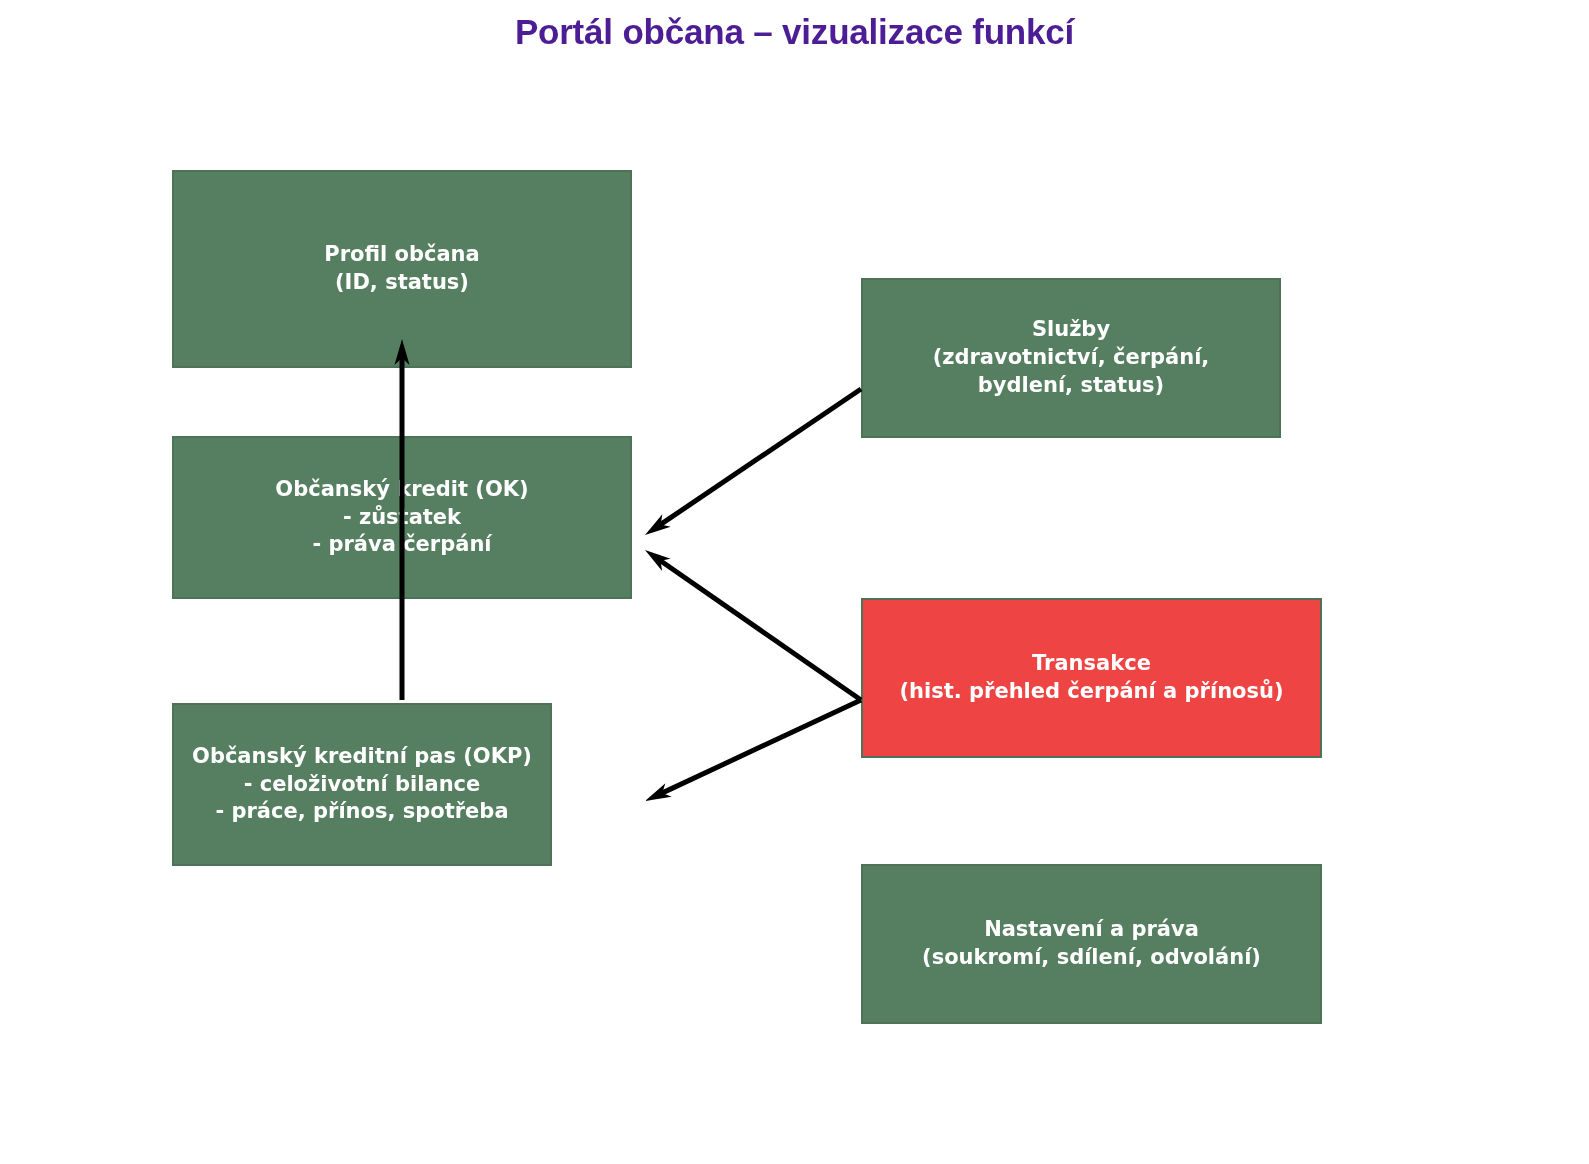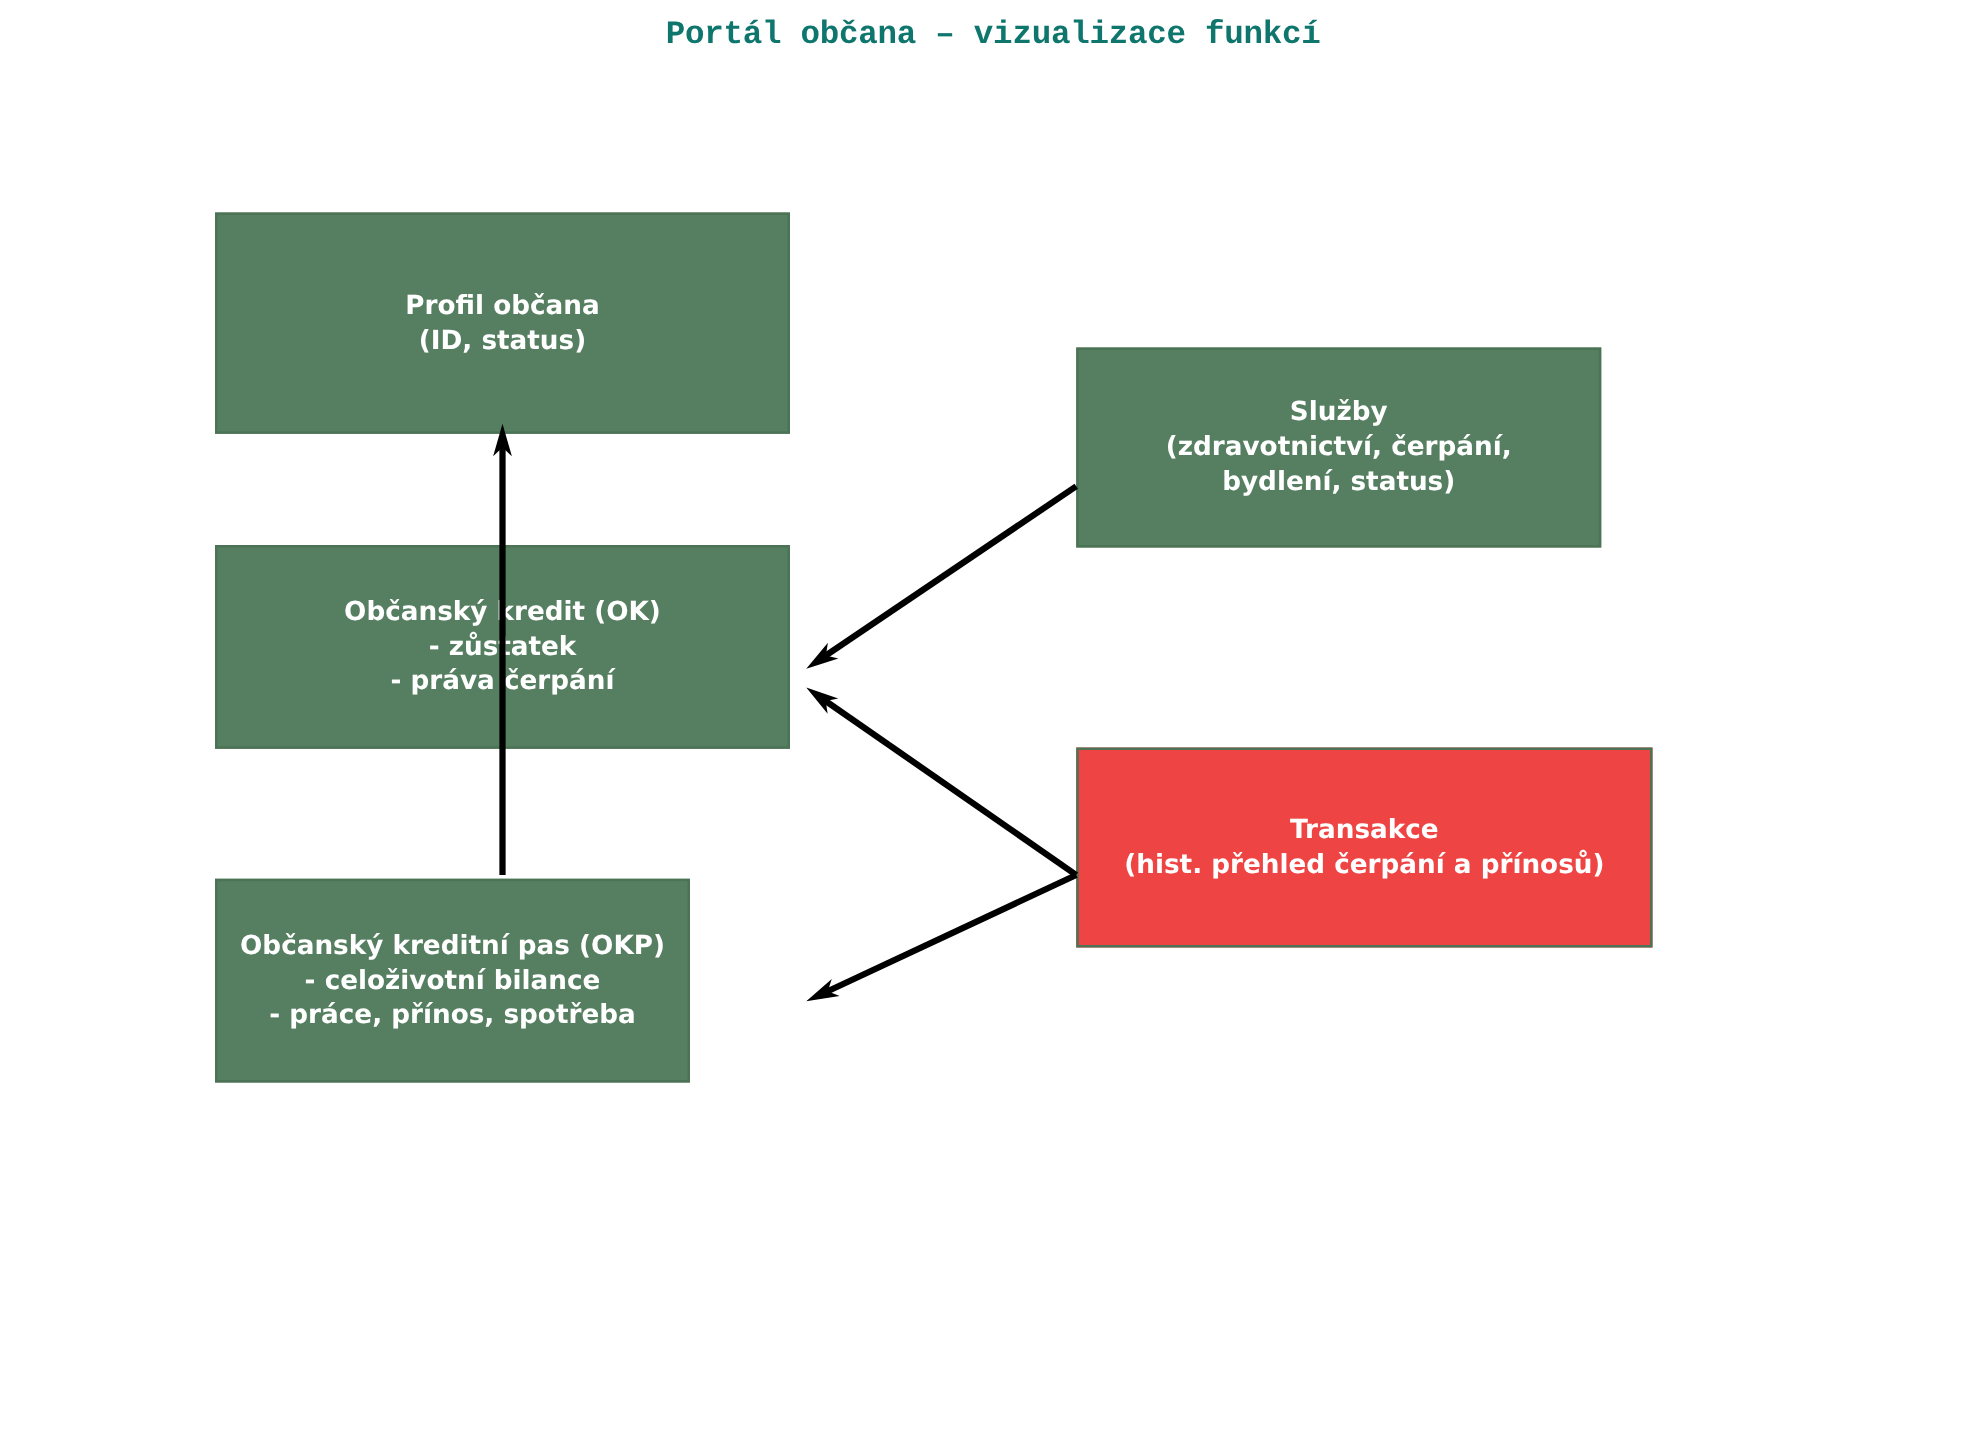--- a/index.html
+++ b/index.html
@@ -16,24 +16,24 @@
     height: 1164px;
     background: #ffffff;
     overflow: hidden;
   }
   #diagram-title {
     position: absolute;
     left: 0;
     top: 12px;
     width: 1589px;
     text-align: center;
-    font-family: Liberation Mono, monospace;
-    font-size: 26px;
+    font-family: Liberation Sans, sans-serif;
+    font-size: 35px;
     font-weight: bold;
-    color: #0f766e;
+    color: #4c1d95;
     letter-spacing: -0.2px;
   }
   .node {
     position: absolute;
     background: #557f60;
     border: 2px solid #4c7356;
     box-sizing: border-box;
     display: flex;
     align-items: center;
     justify-content: center;
@@ -66,21 +66,21 @@
     stroke: none;
   }
 </style>
 </head>
 <body>
 
 <div id="canvas">
 
   <div id="diagram-title">Portál občana – vizualizace funkcí</div>
 
-  <div class="node" id="node-profil" style="left: 172px; top: 170px; width: 460px; height: 177px; background: rgb(85, 127, 96); border-color: rgb(76, 115, 86);">
+  <div class="node" id="node-profil" style="left: 172px; top: 170px; width: 460px; height: 198px; background: rgb(85, 127, 96); border-color: rgb(76, 115, 86);">
     <span class="node-label">
       <span>Profil občana</span><br>
       <span>(ID, status)</span>
     </span>
   </div>
 
   <div class="node" id="node-obcansky-kredit" style="left: 172px; top: 436px; width: 460px; height: 163px; background: rgb(85, 127, 96); border-color: rgb(76, 115, 86);">
     <span class="node-label">
       <span>Občanský kredit (OK)</span><br>
       <span>- zůstatek</span><br>
@@ -104,20 +104,26 @@
     </span>
   </div>
 
   <div class="node" id="node-transakce" style="left: 861px; top: 598px; width: 461px; height: 160px; background: #ef4444; border-color: rgb(76, 115, 86);">
     <span class="node-label">
       <span>Transakce</span><br>
       <span>(hist. přehled čerpání a přínosů)</span>
     </span>
   </div>
 
+  <div class="node" id="node-nastaveni-a-prava" style="left: 861px; top: 864px; width: 461px; height: 160px; background: rgb(85, 127, 96); border-color: rgb(76, 115, 86);">
+    <span class="node-label">
+      <span>Nastavení a práva</span><br>
+      <span>(soukromí, sdílení, odvolání)</span>
+    </span>
+  </div>
 
   <svg id="arrow-layer" viewBox="0 0 1589 1164">
       <line x1="402" y1="700" x2="402" y2="357" class="edge-line" stroke="#000000"></line>
       <polygon points="402.0,339.0 409.5,365.0 402.0,358.0 394.5,365.0" class="edge-head" fill="#000000"></polygon>
       <line x1="861" y1="389" x2="659.9128699960819" y2="524.9200045396855" class="edge-line" stroke="#000000"></line>
       <polygon points="645.0,535.0 662.3,514.2 660.7,524.4 670.7,526.7" class="edge-head" fill="#000000"></polygon>
       <line x1="861" y1="700" x2="659.7846593821193" y2="560.2671245709163" class="edge-line" stroke="#000000"></line>
       <polygon points="645.0,550.0 670.6,558.7 660.6,560.8 662.1,571.0" class="edge-head" fill="#000000"></polygon>
       <line x1="861" y1="700" x2="661.3055061968498" y2="793.3756660838803" class="edge-line" stroke="#000000"></line>
       <polygon points="645.0,801.0 665.4,783.2 662.2,793.0 671.7,796.8" class="edge-head" fill="#000000"></polygon>

